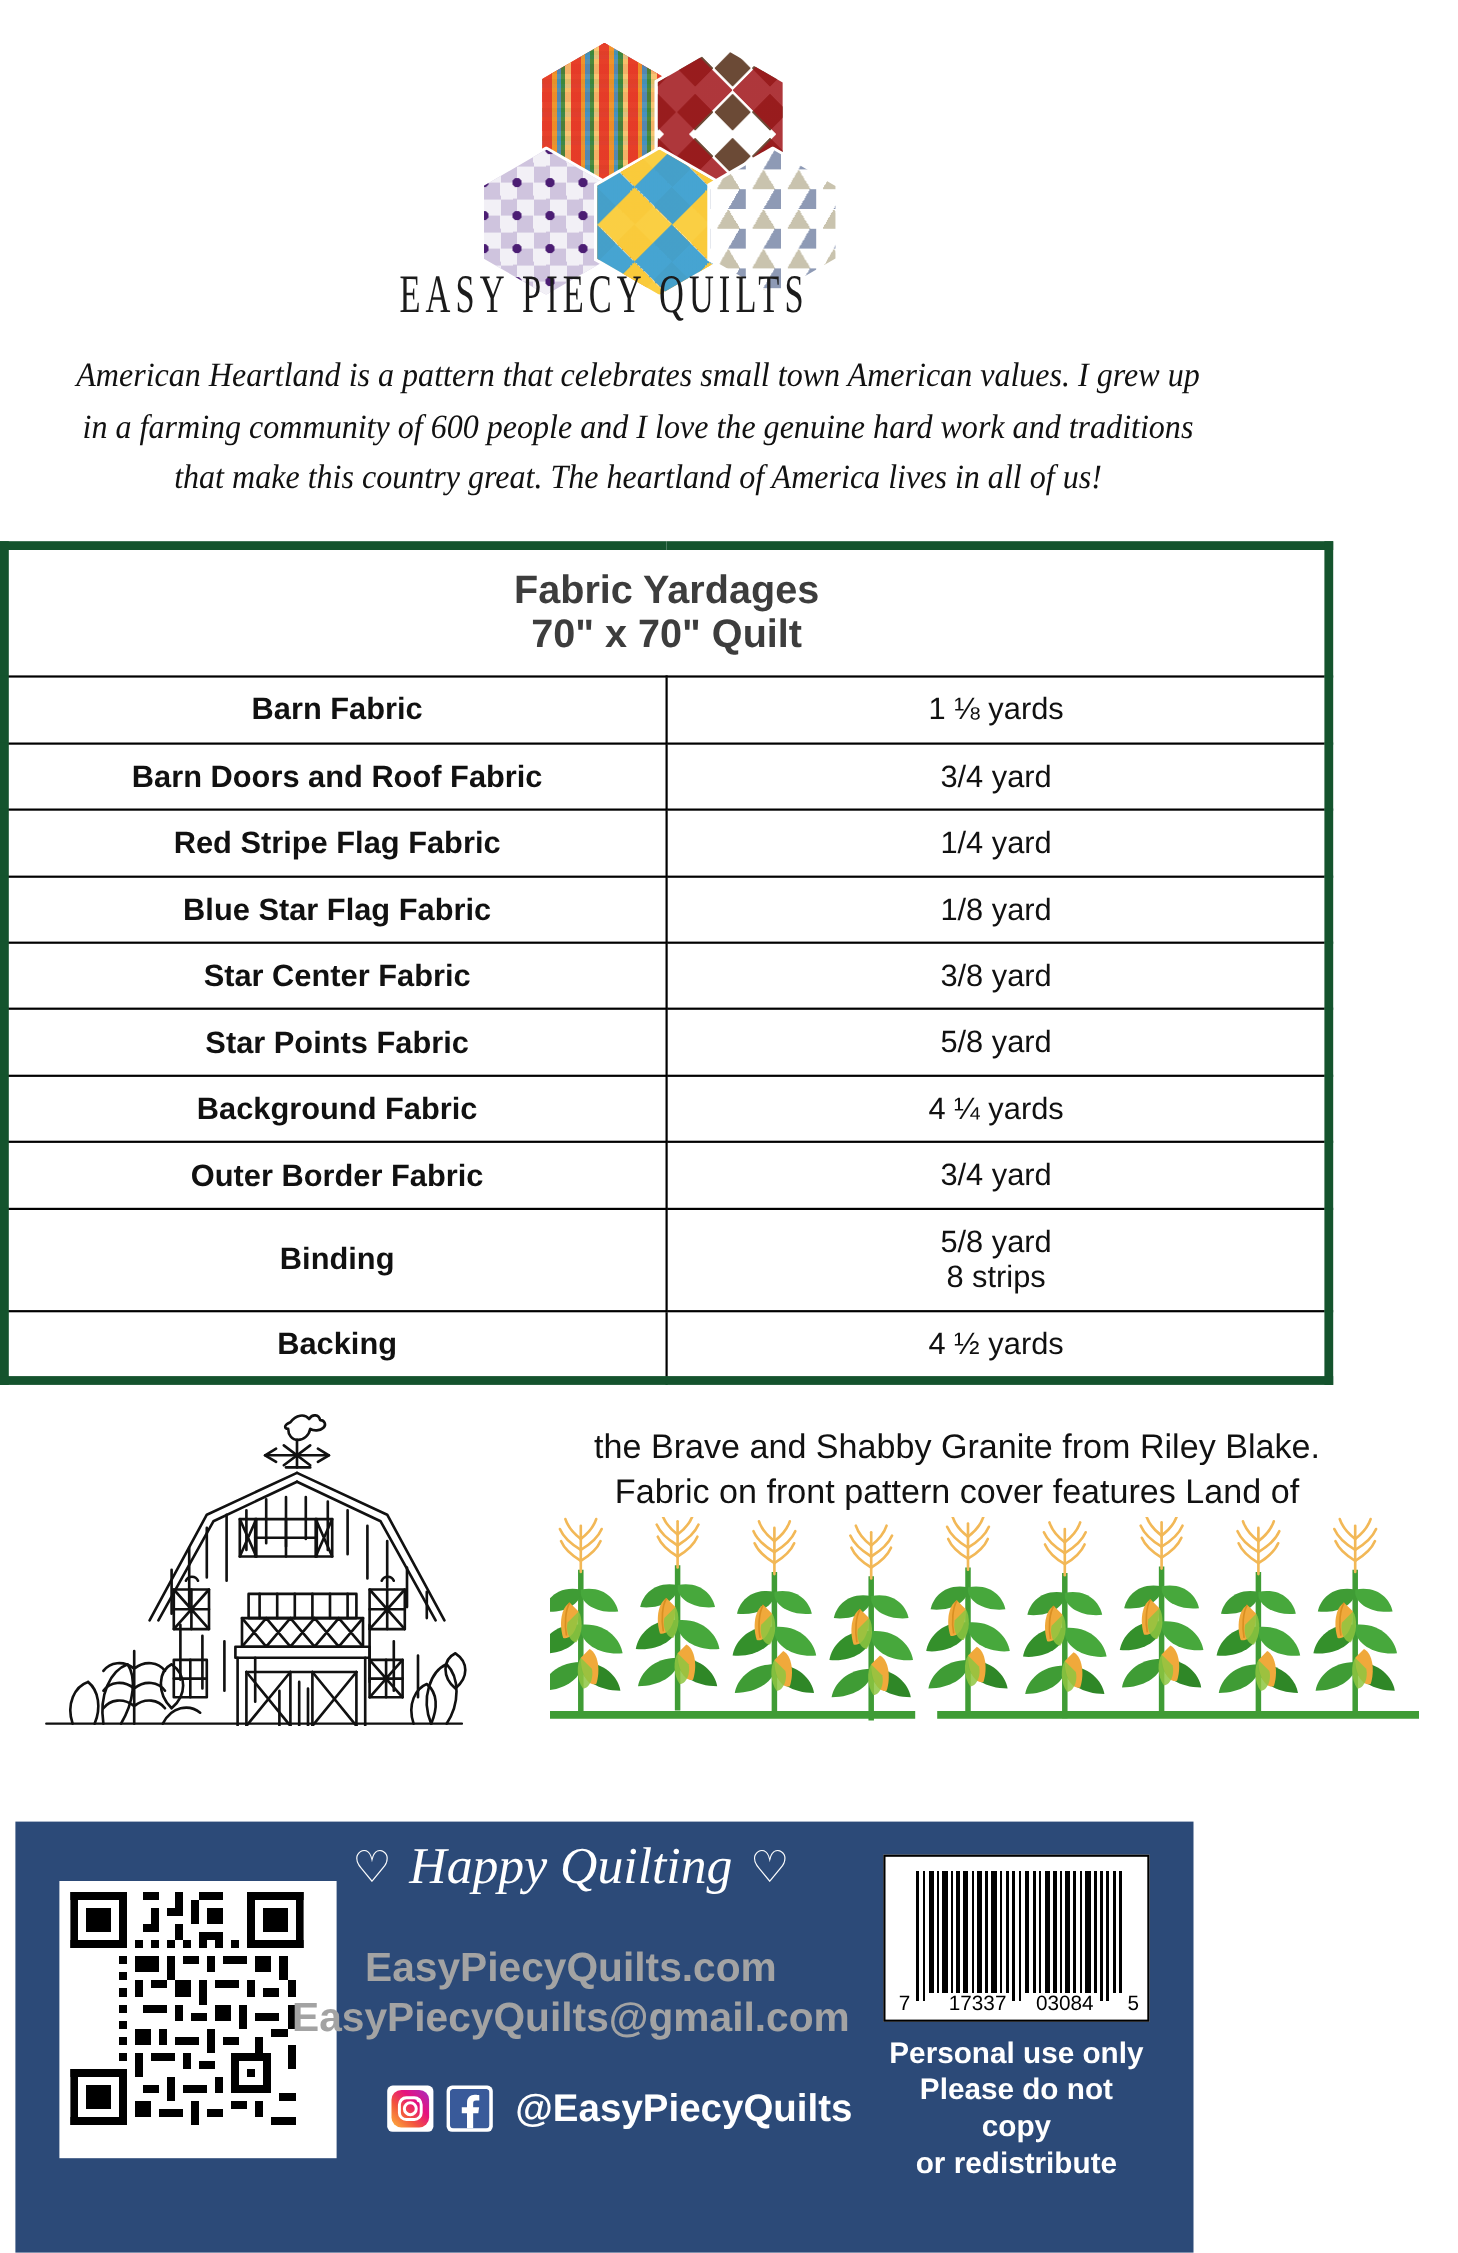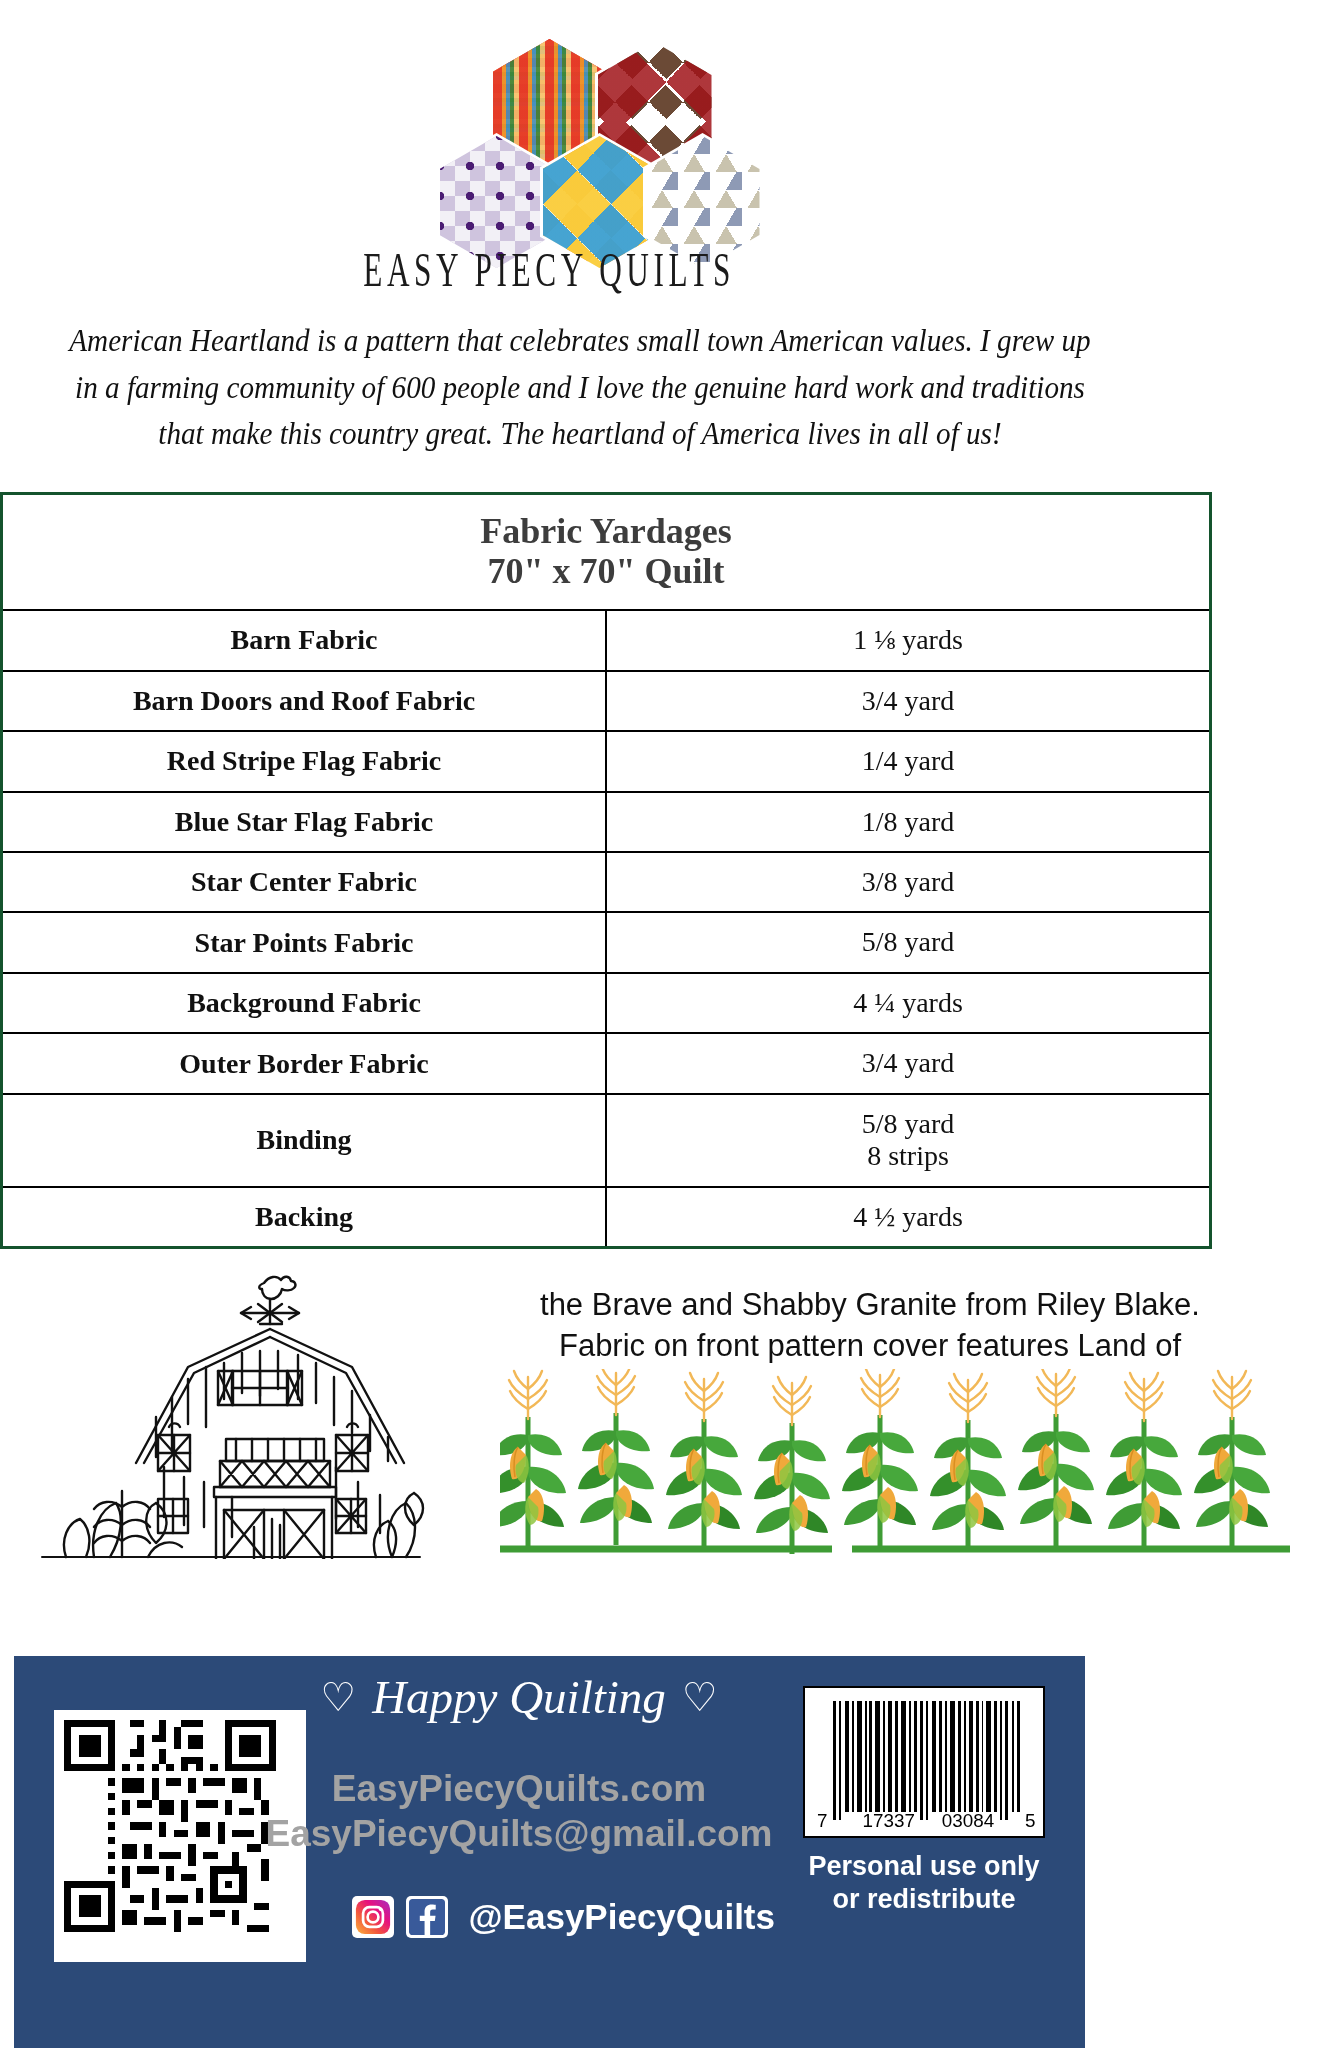--- a/index.html
+++ b/index.html
@@ -85,21 +85,21 @@
   .desc{
     margin:38px auto 0;width:1160px;text-align:center;
     font-family:"Liberation Serif", serif;font-style:italic;
     font-size:31px;line-height:1.50;color:#111;
     transform:scaleX(0.94);
   }
   .desc div{white-space:nowrap;}
 
   
   .tbl-wrap{margin:34px auto 0;width:1212px;}
-  table.yard{width:100%;border-collapse:collapse;border:3px solid #14532d;table-layout:fixed;font-family:Liberation Serif, serif;}
+  table.yard{width:100%;border-collapse:collapse;border:8px solid #14532d;table-layout:fixed;}
   table.yard td{border:2px solid #000;text-align:center;color:#111;}
   .tbl-title{padding:16px 0 18px;}
   .tbl-title .t1{font-size:36px;font-weight:bold;color:#3d3d3d;line-height:1.12;}
   .tbl-title .t2{font-size:36px;font-weight:bold;color:#3d3d3d;line-height:1.12;}
   td.lbl{font-size:28px;font-weight:bold;padding:13px 0;width:68.5%;}
   td.val{font-size:28px;font-weight:normal;padding:13px 0;line-height:1.16;}
 
   
   .illus{position:relative;height:300px;margin-top:10px;}
   .barn{position:absolute;left:36px;top:8px;width:390px;height:292px;}
@@ -551,17 +551,18 @@
           <g font-family="Liberation Sans, sans-serif" font-size="19" fill="#000">
             <text x="6" y="134">7</text>
             <text x="52" y="134">17337</text>
             <text x="132" y="134">03084</text>
             <text x="216" y="134">5</text>
           </g>
         </svg>
       </div>
       <div class="legal">
         <div>Personal use only</div>
+        <div>Please do not copy</div>
         <div>or redistribute</div>
       </div>
     </div>
   </div>
 </div>
 
 </body></html>

